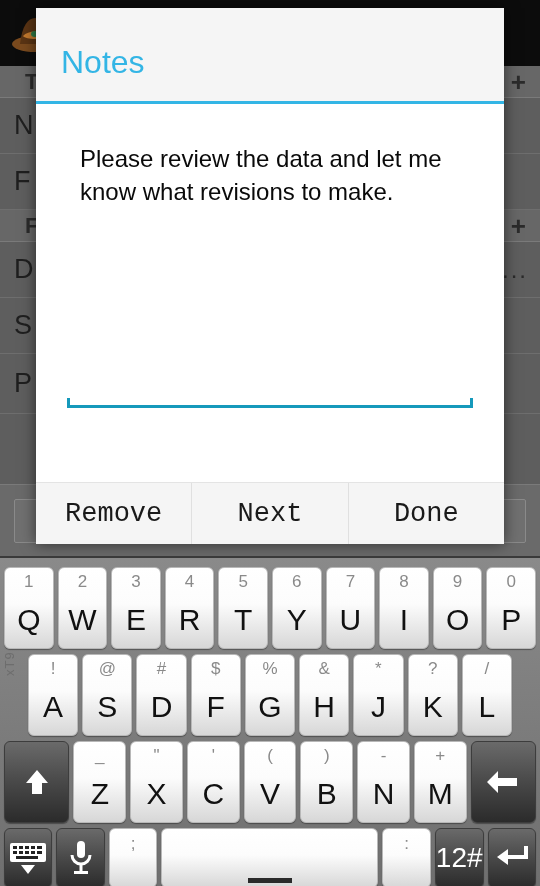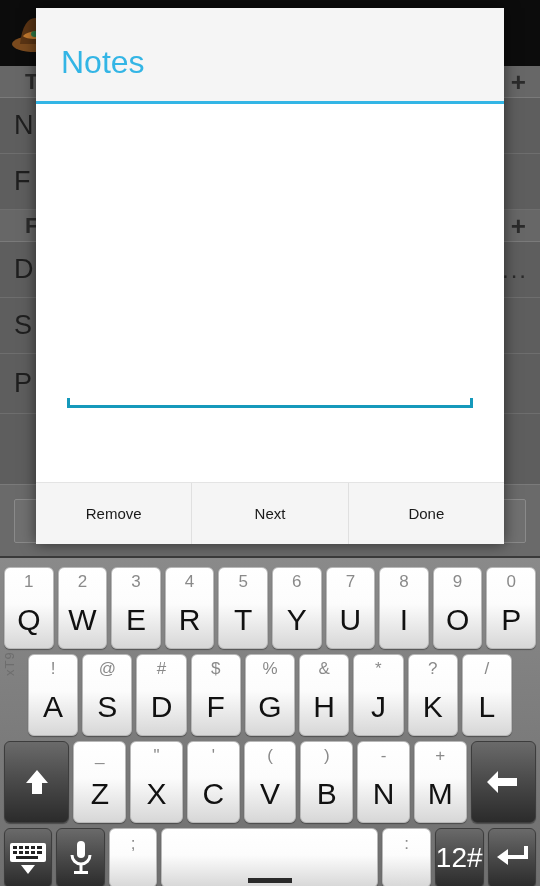--- a/index.html
+++ b/index.html
@@ -81,21 +81,21 @@
     position: absolute; left: 31px; top: 294px; width: 406px; height: 10px;
     border: 3px solid #1599bb; border-top: none;
   }
   .dlg-buttons {
     position: absolute; left: 0; bottom: 0; width: 468px; height: 62px;
     background: #f5f5f5; border-top: 1px solid #e4e4e4;
     display: flex;
   }
   .dlg-btn {
     flex: 1 1 0; display: flex; align-items: center; justify-content: center;
-    font-size: 15px; color: #1a1a1a; background: #f5f5f5;
+    font-size: 27px; color: #1a1a1a; background: #f5f5f5; font-family: Liberation Mono, monospace;
   }
   .dlg-btn + .dlg-btn { border-left: 1px solid #e0e0e0; }
 
   
   .keyboard {
     position: absolute; left: 0; top: 556px; width: 540px; height: 330px;
     background: #7d7d7d;
     background: linear-gradient(#8a8a8a, #6f6f6f);
     border-top: 2px solid #3a3a3a;
     overflow: hidden;
@@ -201,20 +201,21 @@
     </div>
   </div>
 
   <div class="dialog">
 
     <div class="dlg-header">
       <div class="dlg-title">Notes</div>
     </div>
 
     <div class="dlg-body">
+      <div class="dlg-text">Please review the data and let me know what revisions to make.</div>
       <div class="dlg-input-underline"></div>
     </div>
 
     <div class="dlg-buttons">
       <div class="dlg-btn">Remove</div>
       <div class="dlg-btn">Next</div>
       <div class="dlg-btn">Done</div>
     </div>
   </div>
 

